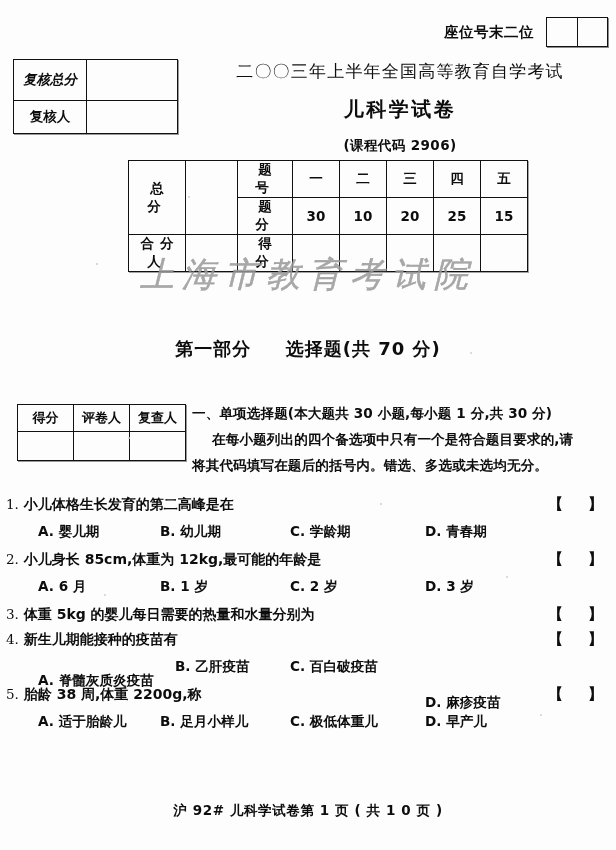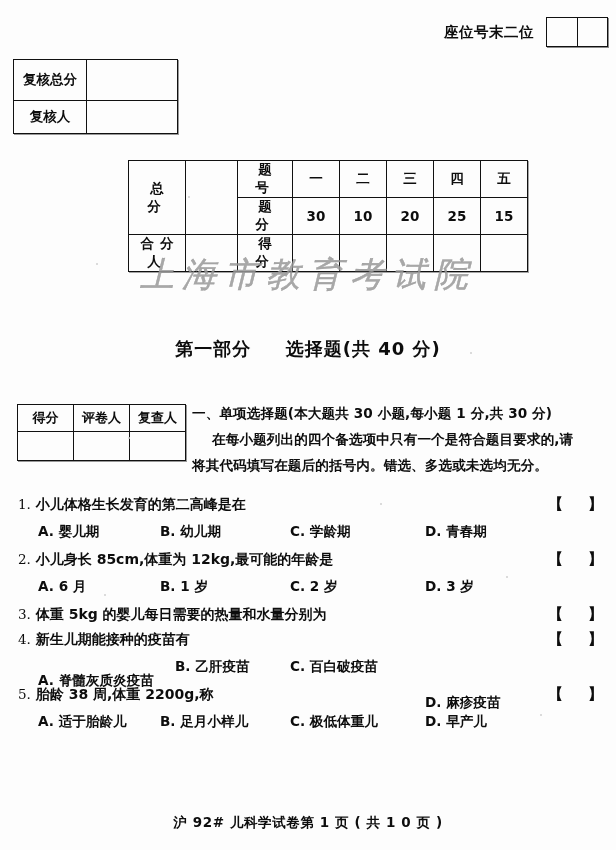--- a/index.html
+++ b/index.html
@@ -66,21 +66,21 @@
   .recheck-table td {
     border: 1.4px solid #111;
     height: 32px;
     font-size: 13.5px;
     font-weight: bold;
     text-align: center;
     vertical-align: middle;
     padding: 0;
   }
   .recheck-table td.lbl { width: 72px; }
-  .recheck-table tr.tall td { height: 40px; }
+  .recheck-table tr.tall td { height: 40px; font-style: italic; }
 
   
   .title-block {
     position: absolute;
     left: 190px;
     top: 60px;
     width: 420px;
     text-align: center;
   }
   .title-year {
@@ -206,21 +206,21 @@
     width: 616px;
   }
   .q {
     position: relative;
     margin-bottom: 1px;
   }
   .q-stem {
     position: relative;
     font-size: 14px;
     font-weight: bold;
-    padding-left: 18px;
+    padding-left: 6px;
     line-height: 24px;
     height: 24px;
     white-space: nowrap;
   }
   .q-stem .qnum {
     font-family: "DejaVu Serif", "Liberation Serif", serif;
     font-weight: normal;
     font-size: 13.5px;
   }
   .bracket {
@@ -269,21 +269,21 @@
   .opts.tight .opt.a { left: 38px; margin-top: 14px; }
   .opts.tight .opt.b { left: 175px; }
   .opts.tight .opt.c { left: 290px; }
   .opts.tight .opt.d { left: 425px; margin-top: 36px; }
 
   
   .footer {
     position: absolute;
     left: 0;
     right: 0;
-    bottom: 18px;
+    bottom: 30px;
     text-align: center;
     font-size: 13.5px;
     font-weight: bold;
     letter-spacing: 0.6px;
   }
 
   
   .speck {
     position: absolute;
     background: #cfcfcf;
@@ -311,20 +311,25 @@
       <td class="lbl">复核总分</td>
       <td></td>
     </tr>
     <tr>
       <td class="lbl">复核人</td>
       <td></td>
     </tr>
   </tbody>
     </table>
 
+  <div class="title-block">
+    <div class="title-year">二〇〇三年上半年全国高等教育自学考试</div>
+    <div class="title-main">儿科学试卷</div>
+    <div class="title-code">(课程代码 2906)</div>
+  </div>
 
   <table class="score-table">
     <tbody>
         <tr>
       <td class="wide-lbl" rowspan="2">总 分</td>
       <td class="blank-col" rowspan="2"></td>
       <td class="row-lbl">题 号</td>
       <td class="num">一</td>
       <td class="num">二</td>
       <td class="num">三</td>
@@ -350,21 +355,21 @@
       <td class="num"></td>
     </tr>
   </tbody>
     </table>
 
   <div class="watermark">上海市教育考试院</div>
 
   <div class="part-heading">
     <span>第一部分</span>
     <span class="gap"></span>
-    <span>选择题(共 40 分)</span>
+    <span>选择题(共 70 分)</span>
   </div>
 
   <table class="grader-table">
     <tbody>
         <tr>
       <td>得分</td>
       <td>评卷人</td>
       <td>复查人</td>
     </tr>
     <tr class="empty">

